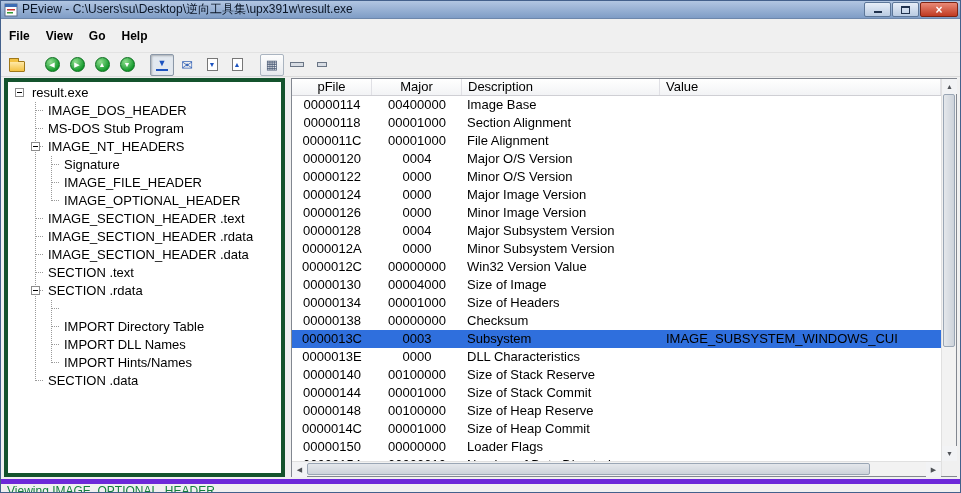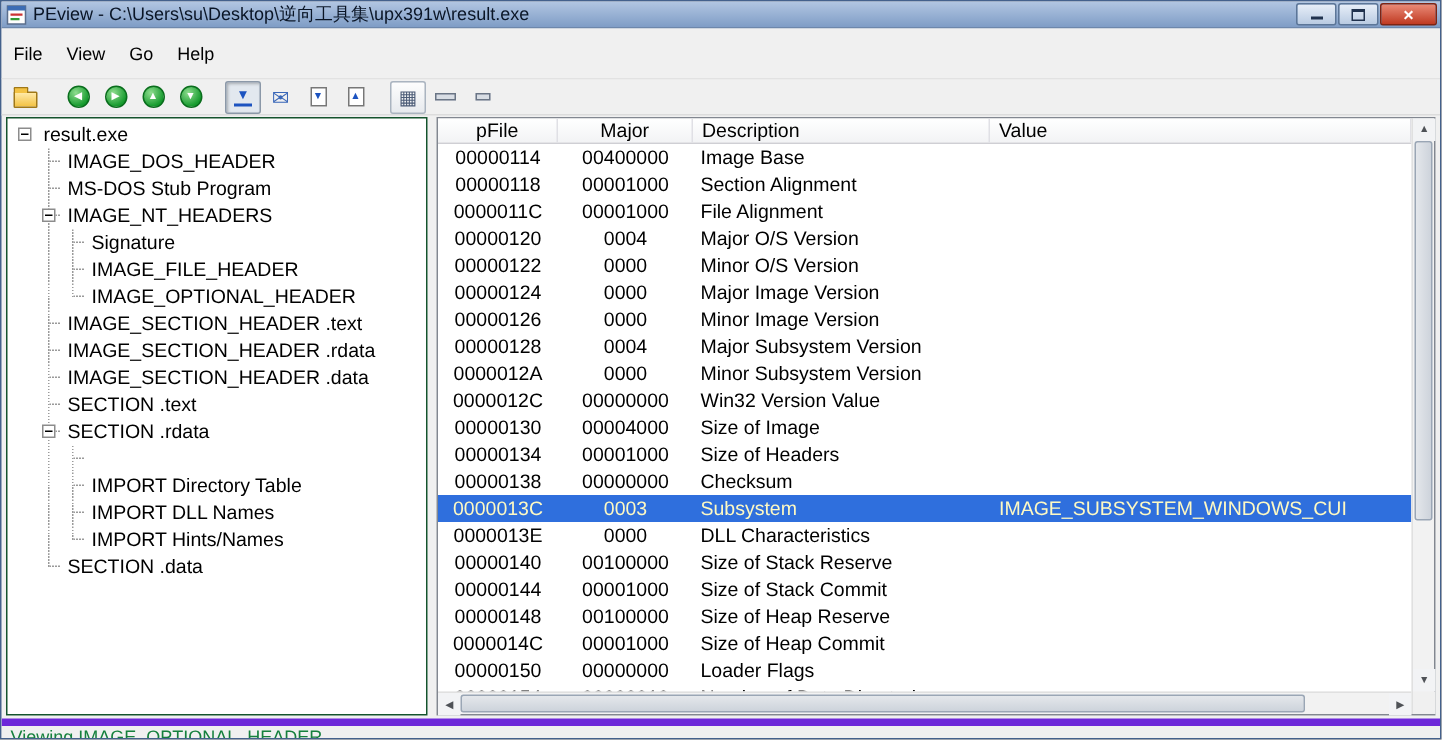--- a/index.html
+++ b/index.html
@@ -17,21 +17,21 @@
   .wbtn { height:15px; display:flex; align-items:center; justify-content:center;
           border:1px solid #5c7698; border-radius:2px; cursor:default; }
   .wbtn.min, .wbtn.max { width:27px; background:linear-gradient(#e7eef8,#b9cbe2); }
   .wbtn.close { width:38px; background:linear-gradient(var(--close-top,#e98a77),var(--close-bottom,#c03a22));
                 color:#fff; font-weight:bold; font-size:12px; border-color:#7e2413; }
   .g-min { width:8px; height:7px; border-bottom:2px solid #20324e; display:inline-block; }
   .g-max { width:9px; height:8px; border:1px solid #20324e; border-top:2px solid #20324e; display:inline-block; }
 
   
   .menubar { height:34px; flex:none; display:flex; align-items:center; background:#f0f0f0;
-             border-bottom:1px solid #e2e2e2; font-size:12px; }
+             border-bottom:1px solid #e2e2e2; font-size:12px;font-weight:bold; }
   .menuitem { padding:0 8px; line-height:18px; cursor:default; }
 
   
   .toolbar { height:24px; flex:none; display:flex; align-items:center; padding-left:4px;
              background:#f0f0f0; border-bottom:1px solid #dcdcdc; }
   .tbtn { width:24px; height:22px; display:flex; align-items:center; justify-content:center;
           border:1px solid transparent; border-radius:2px; margin-right:1px; }
   .tbtn.pressed { border-color:#8b98a8; background:#e2e8ef; box-shadow:inset 1px 1px 2px rgba(0,0,0,.25); }
   .tbtn.raised  { border-color:#aab4c0; background:linear-gradient(#fdfdfd,#e7eaee); }
   .tsep { width:10px; height:22px; flex:none; }
@@ -47,21 +47,21 @@
   .i-envelope { color:#3a67b8; font-size:14px; }
   .i-arrow-into-tray { width:12px; color:#1c53c0; font-size:9px; border-bottom:2px solid #1c53c0; padding-bottom:1px; }
   .i-page-arrow-down, .i-page-arrow-up { width:11px; height:13px; background:#fff; border:1px solid #777;
       font-size:7px; color:#1c53c0; }
   .i-grid { color:#4c5c77; font-size:13px; }
   .i-wide-bar  { width:14px; height:5px; border:1px solid #6a7585; background:#d8dde4; }
   .i-short-bar { width:10px; height:5px; border:1px solid #6a7585; background:#d8dde4; }
 
   
   .main { flex:1; display:flex; padding:1px 3px 2px 3px; min-height:0; }
-  .treepane { width:281px; flex:none; background:#fff; border:1px solid #14532d;
+  .treepane { width:281px; flex:none; background:#fff; border:4px solid #14532d;
               overflow:hidden; padding:2px 0 0 3px; }
   .splitter { width:6px; flex:none; }
   .gridpane { flex:1; background:#fff; border:1px solid #828790; display:flex; min-width:0; }
 
   
   .tree-item { height:18px; display:flex; align-items:center; white-space:nowrap; }
   .tcell { width:16px; height:18px; position:relative; flex:none; }
   .tcell .v { position:absolute; left:8px; top:0; bottom:0; width:1px;
               background:repeating-linear-gradient(to bottom,#9a9a9a 0 1px,transparent 1px 2px); }
   .tcell .v.top { bottom:9px; }
@@ -77,21 +77,21 @@
   .grid-header { height:17px; flex:none; display:flex; background:linear-gradient(#ffffff,#f2f3f5);
                  border-bottom:1px solid #cfcfd4; font-size:13px;align-items:center; }
   .gh { line-height:16px; border-right:1px solid #e0e0e5; overflow:hidden; white-space:nowrap; }
   .c-pfile { width:80px; flex:none; text-align:center; }
   .c-data  { width:90px; flex:none; text-align:center; }
   .c-desc  { width:198px; flex:none; text-align:left; padding-left:5px; }
   .c-value { flex:1; text-align:left; padding-left:6px; min-width:0; }
   .gh.c-desc, .gh.c-value { padding-left:6px; }
   .grid-rows { flex:1; overflow:hidden; }
   .grid-row { height:18px; display:flex; align-items:flex-start; white-space:nowrap; }
-  .grid-row.selected { background:var(--selection,#2f6fdd); color:#fef9c3; }
+  .grid-row.selected { background:var(--selection,#2f6fdd); color:#000000; }
   .gcell { overflow:hidden; line-height:18px; }
 
   
   .vscroll { width:15px; flex:none; display:flex; flex-direction:column; background:#f2f2f2;
              border-left:1px solid #e0e0e0; }
   .sbtn { width:15px; height:15px; flex:none; display:flex; align-items:center; justify-content:center;
           font-size:7px; color:#4f5257; background:#f2f3f5; }
   .vtrack { flex:1; position:relative; }
   .vthumb { position:absolute; left:1px; right:1px; top:0; height:72%;
             background:linear-gradient(to right,#e4e7eb,#cdd3db); border:1px solid #9aa6b5; border-radius:2px; }

